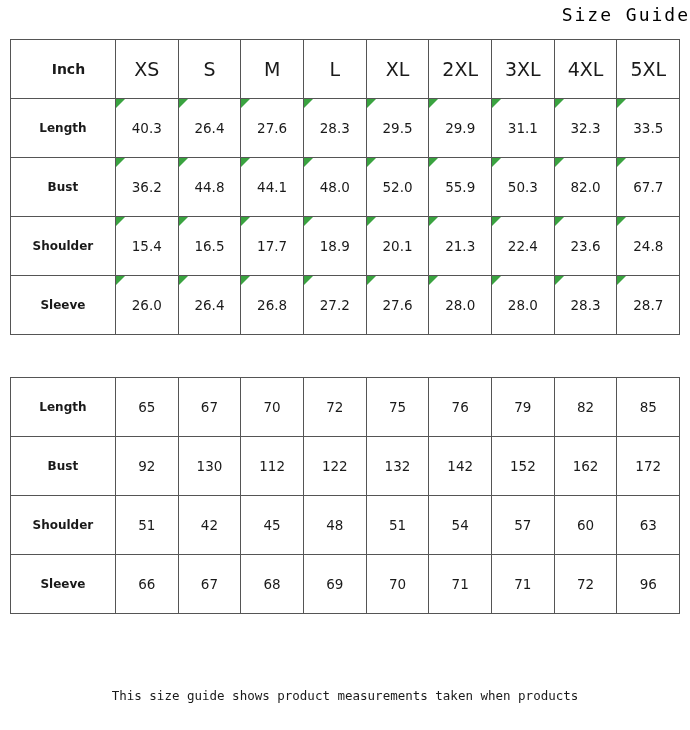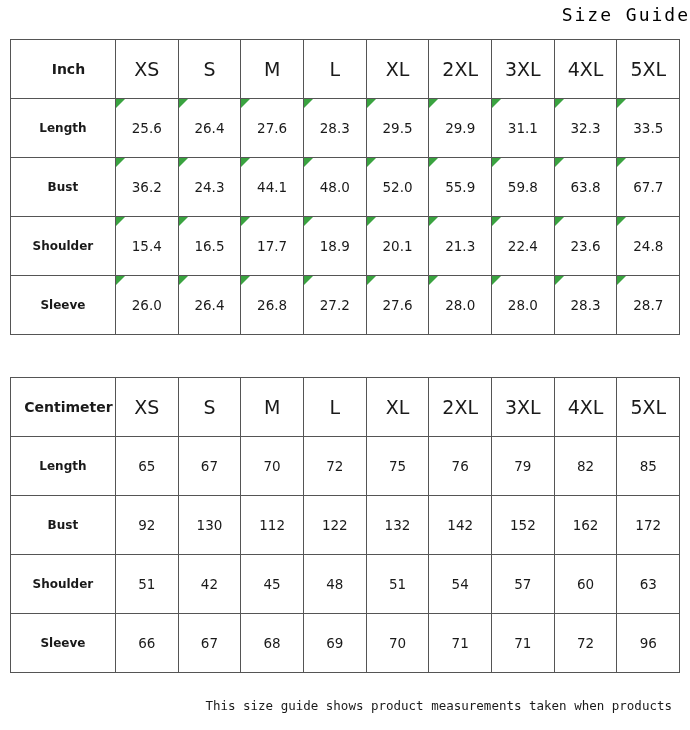--- a/index.html
+++ b/index.html
@@ -73,22 +73,22 @@
     border-top: 9px solid #3aa340;
     border-right: 9px solid transparent;
   }
   .gap {
     height: 42px;
   }
   .footer {
     position: absolute;
     left: 0;
     right: 0;
-    bottom: 14px;
-    text-align: right;
+    bottom: 24px;
+    text-align: center;
     font-family: "DejaVu Sans Mono", monospace;
     font-size: 12.5px;
     line-height: 20px;
     color: #1a1a1a;
     padding: 0 18px;
     box-sizing: border-box;
   }
   .footer-line { display: block; }
 </style>
 </head>
@@ -119,40 +119,40 @@
         <td>M</td>
         <td>L</td>
         <td>XL</td>
         <td>2XL</td>
         <td>3XL</td>
         <td>4XL</td>
         <td>5XL</td>
       </tr>
       <tr>
         <td class="row-label">Length</td>
-        <td class="has-corner">25.6</td>
+        <td class="has-corner">40.3</td>
         <td class="has-corner">26.4</td>
         <td class="has-corner">27.6</td>
         <td class="has-corner">28.3</td>
         <td class="has-corner">29.5</td>
         <td class="has-corner">29.9</td>
         <td class="has-corner">31.1</td>
         <td class="has-corner">32.3</td>
         <td class="has-corner">33.5</td>
       </tr>
       <tr>
         <td class="row-label">Bust</td>
         <td class="has-corner">36.2</td>
-        <td class="has-corner">24.3</td>
+        <td class="has-corner">44.8</td>
         <td class="has-corner">44.1</td>
         <td class="has-corner">48.0</td>
         <td class="has-corner">52.0</td>
         <td class="has-corner">55.9</td>
-        <td class="has-corner">59.8</td>
-        <td class="has-corner">63.8</td>
+        <td class="has-corner">50.3</td>
+        <td class="has-corner">82.0</td>
         <td class="has-corner">67.7</td>
       </tr>
       <tr>
         <td class="row-label">Shoulder</td>
         <td class="has-corner">15.4</td>
         <td class="has-corner">16.5</td>
         <td class="has-corner">17.7</td>
         <td class="has-corner">18.9</td>
         <td class="has-corner">20.1</td>
         <td class="has-corner">21.3</td>
@@ -184,32 +184,20 @@
         <col class="data-col">
         <col class="data-col">
       <col class="data-col">
         <col class="data-col">
         <col class="data-col">
       <col class="data-col">
         <col class="data-col">
         <col class="data-col">
     </colgroup>
     <tbody>
-      <tr class="header-row">
-        <td class="unit-cell">Centimeter</td>
-        <td>XS</td>
-        <td>S</td>
-        <td>M</td>
-        <td>L</td>
-        <td>XL</td>
-        <td>2XL</td>
-        <td>3XL</td>
-        <td>4XL</td>
-        <td>5XL</td>
-      </tr>
       <tr>
         <td class="row-label">Length</td>
         <td>65</td>
         <td>67</td>
         <td>70</td>
         <td>72</td>
         <td>75</td>
         <td>76</td>
         <td>79</td>
         <td>82</td>

